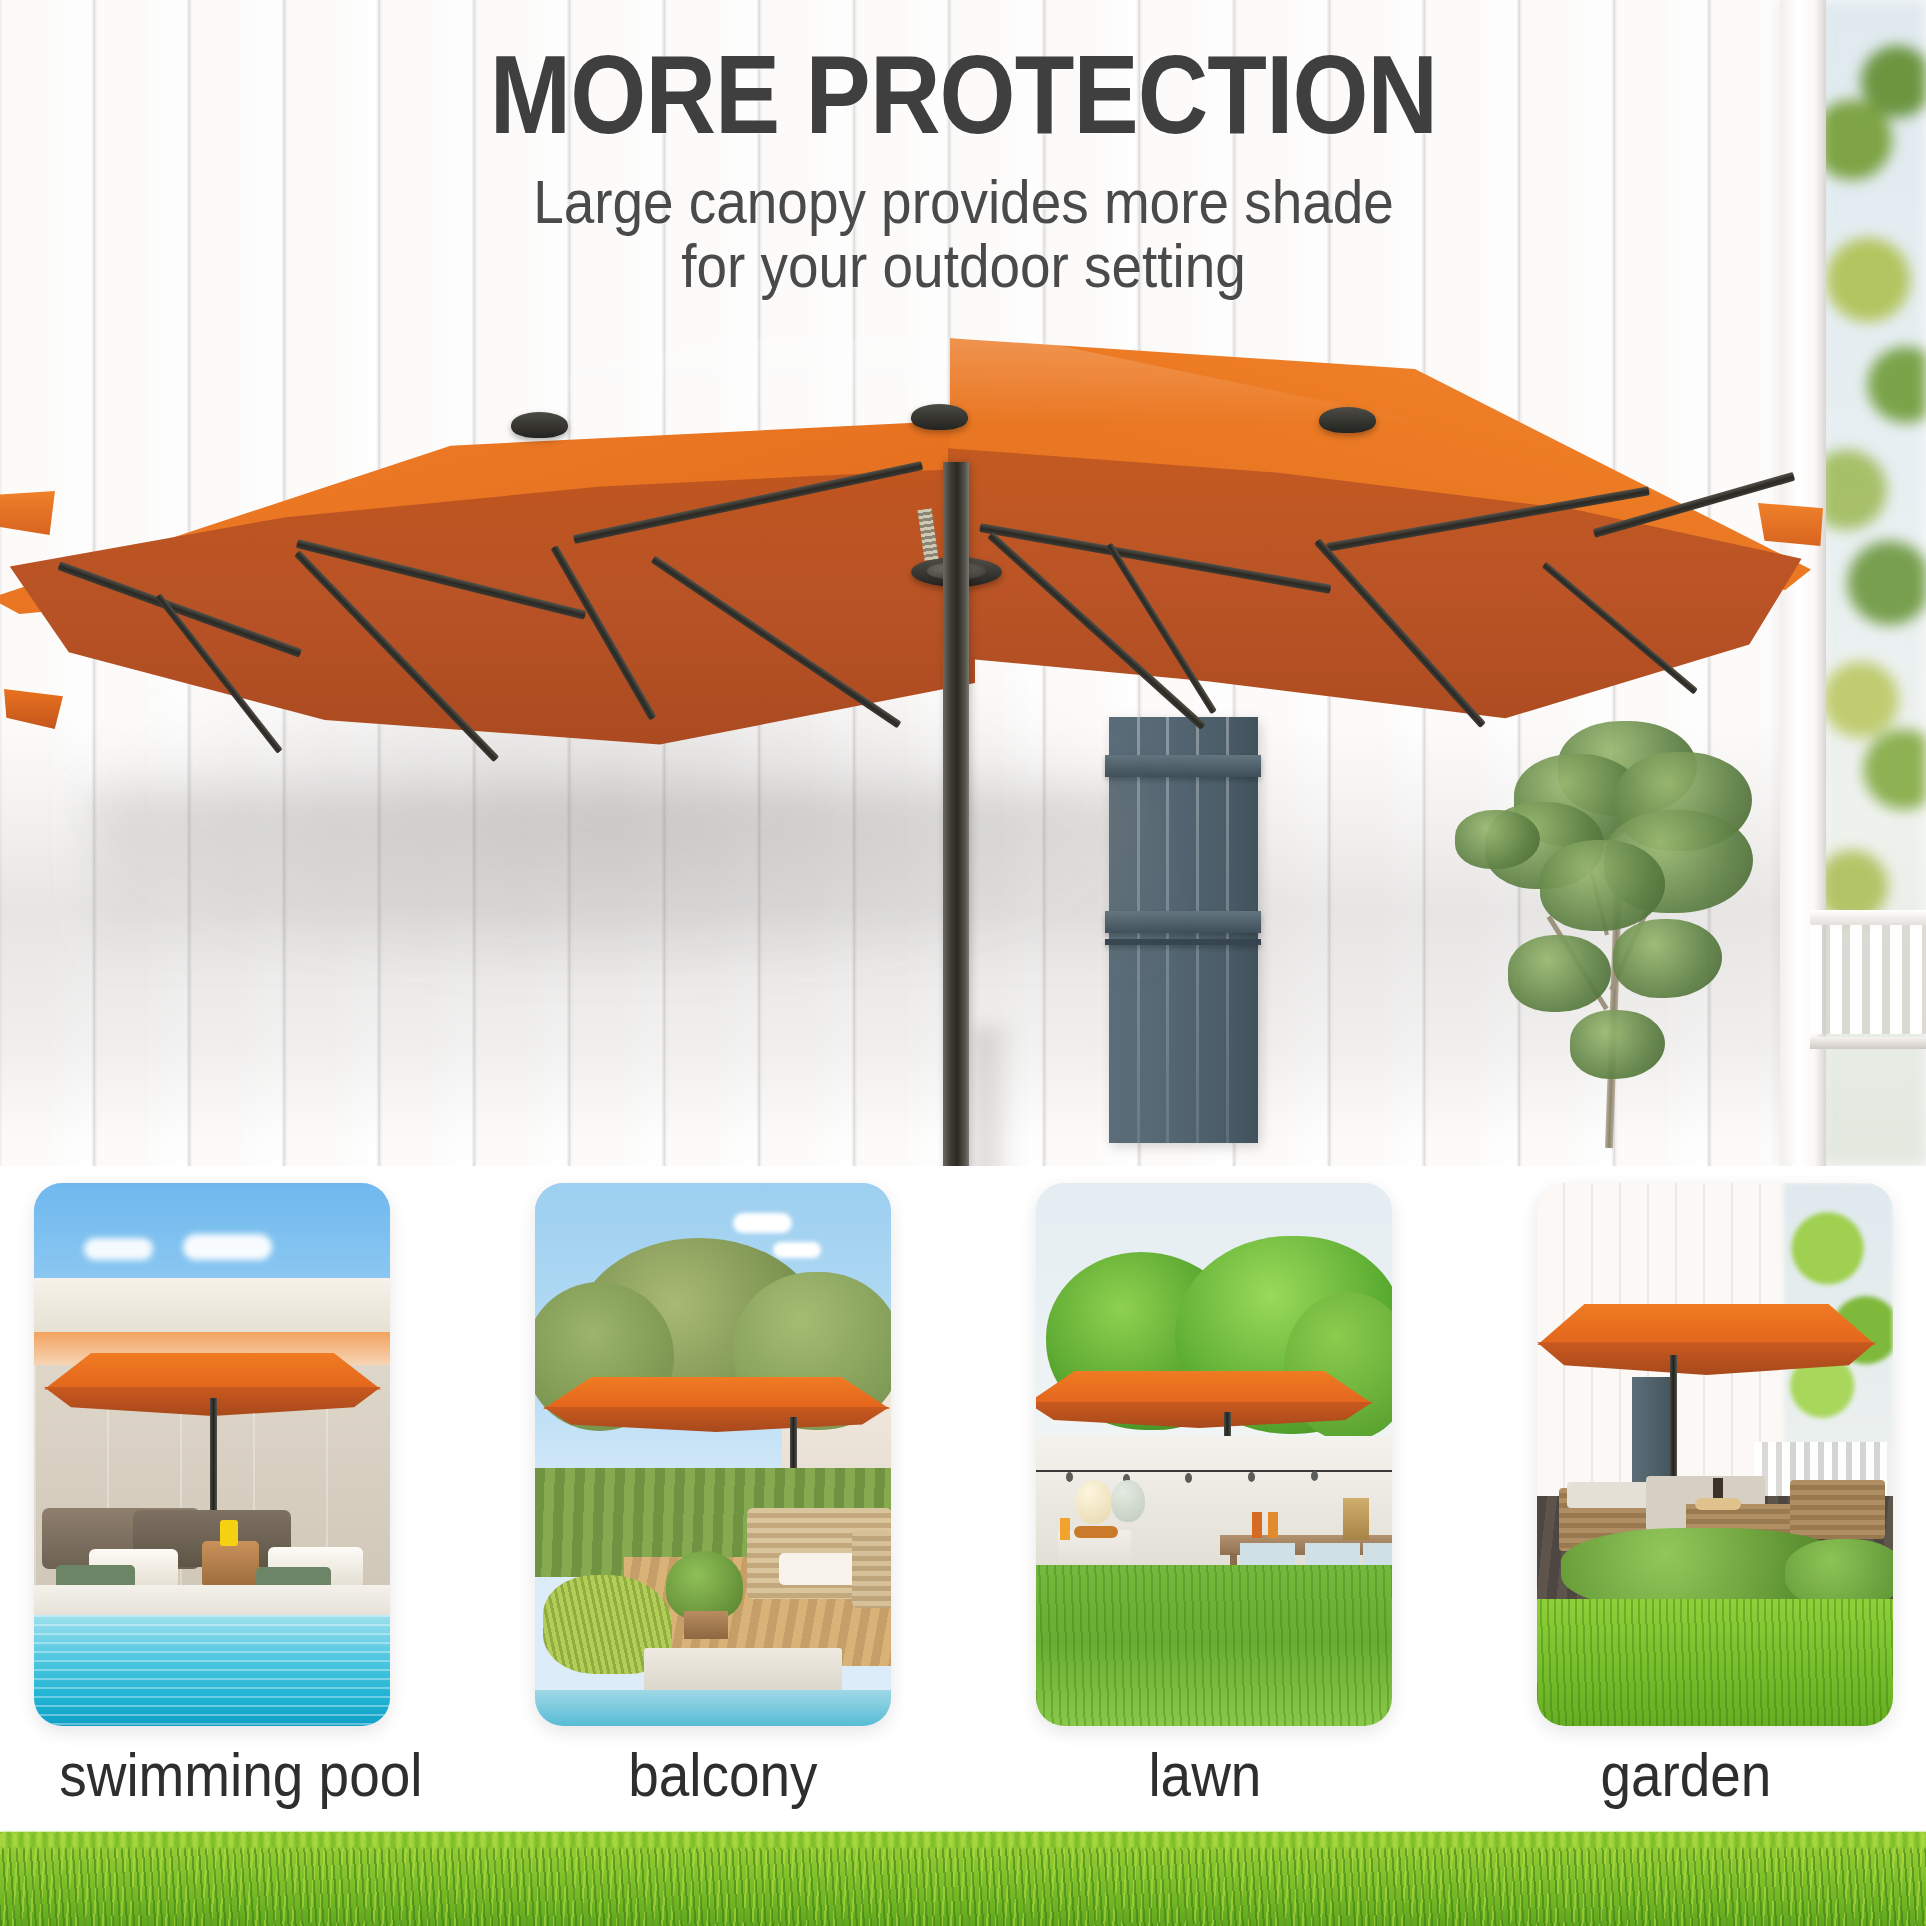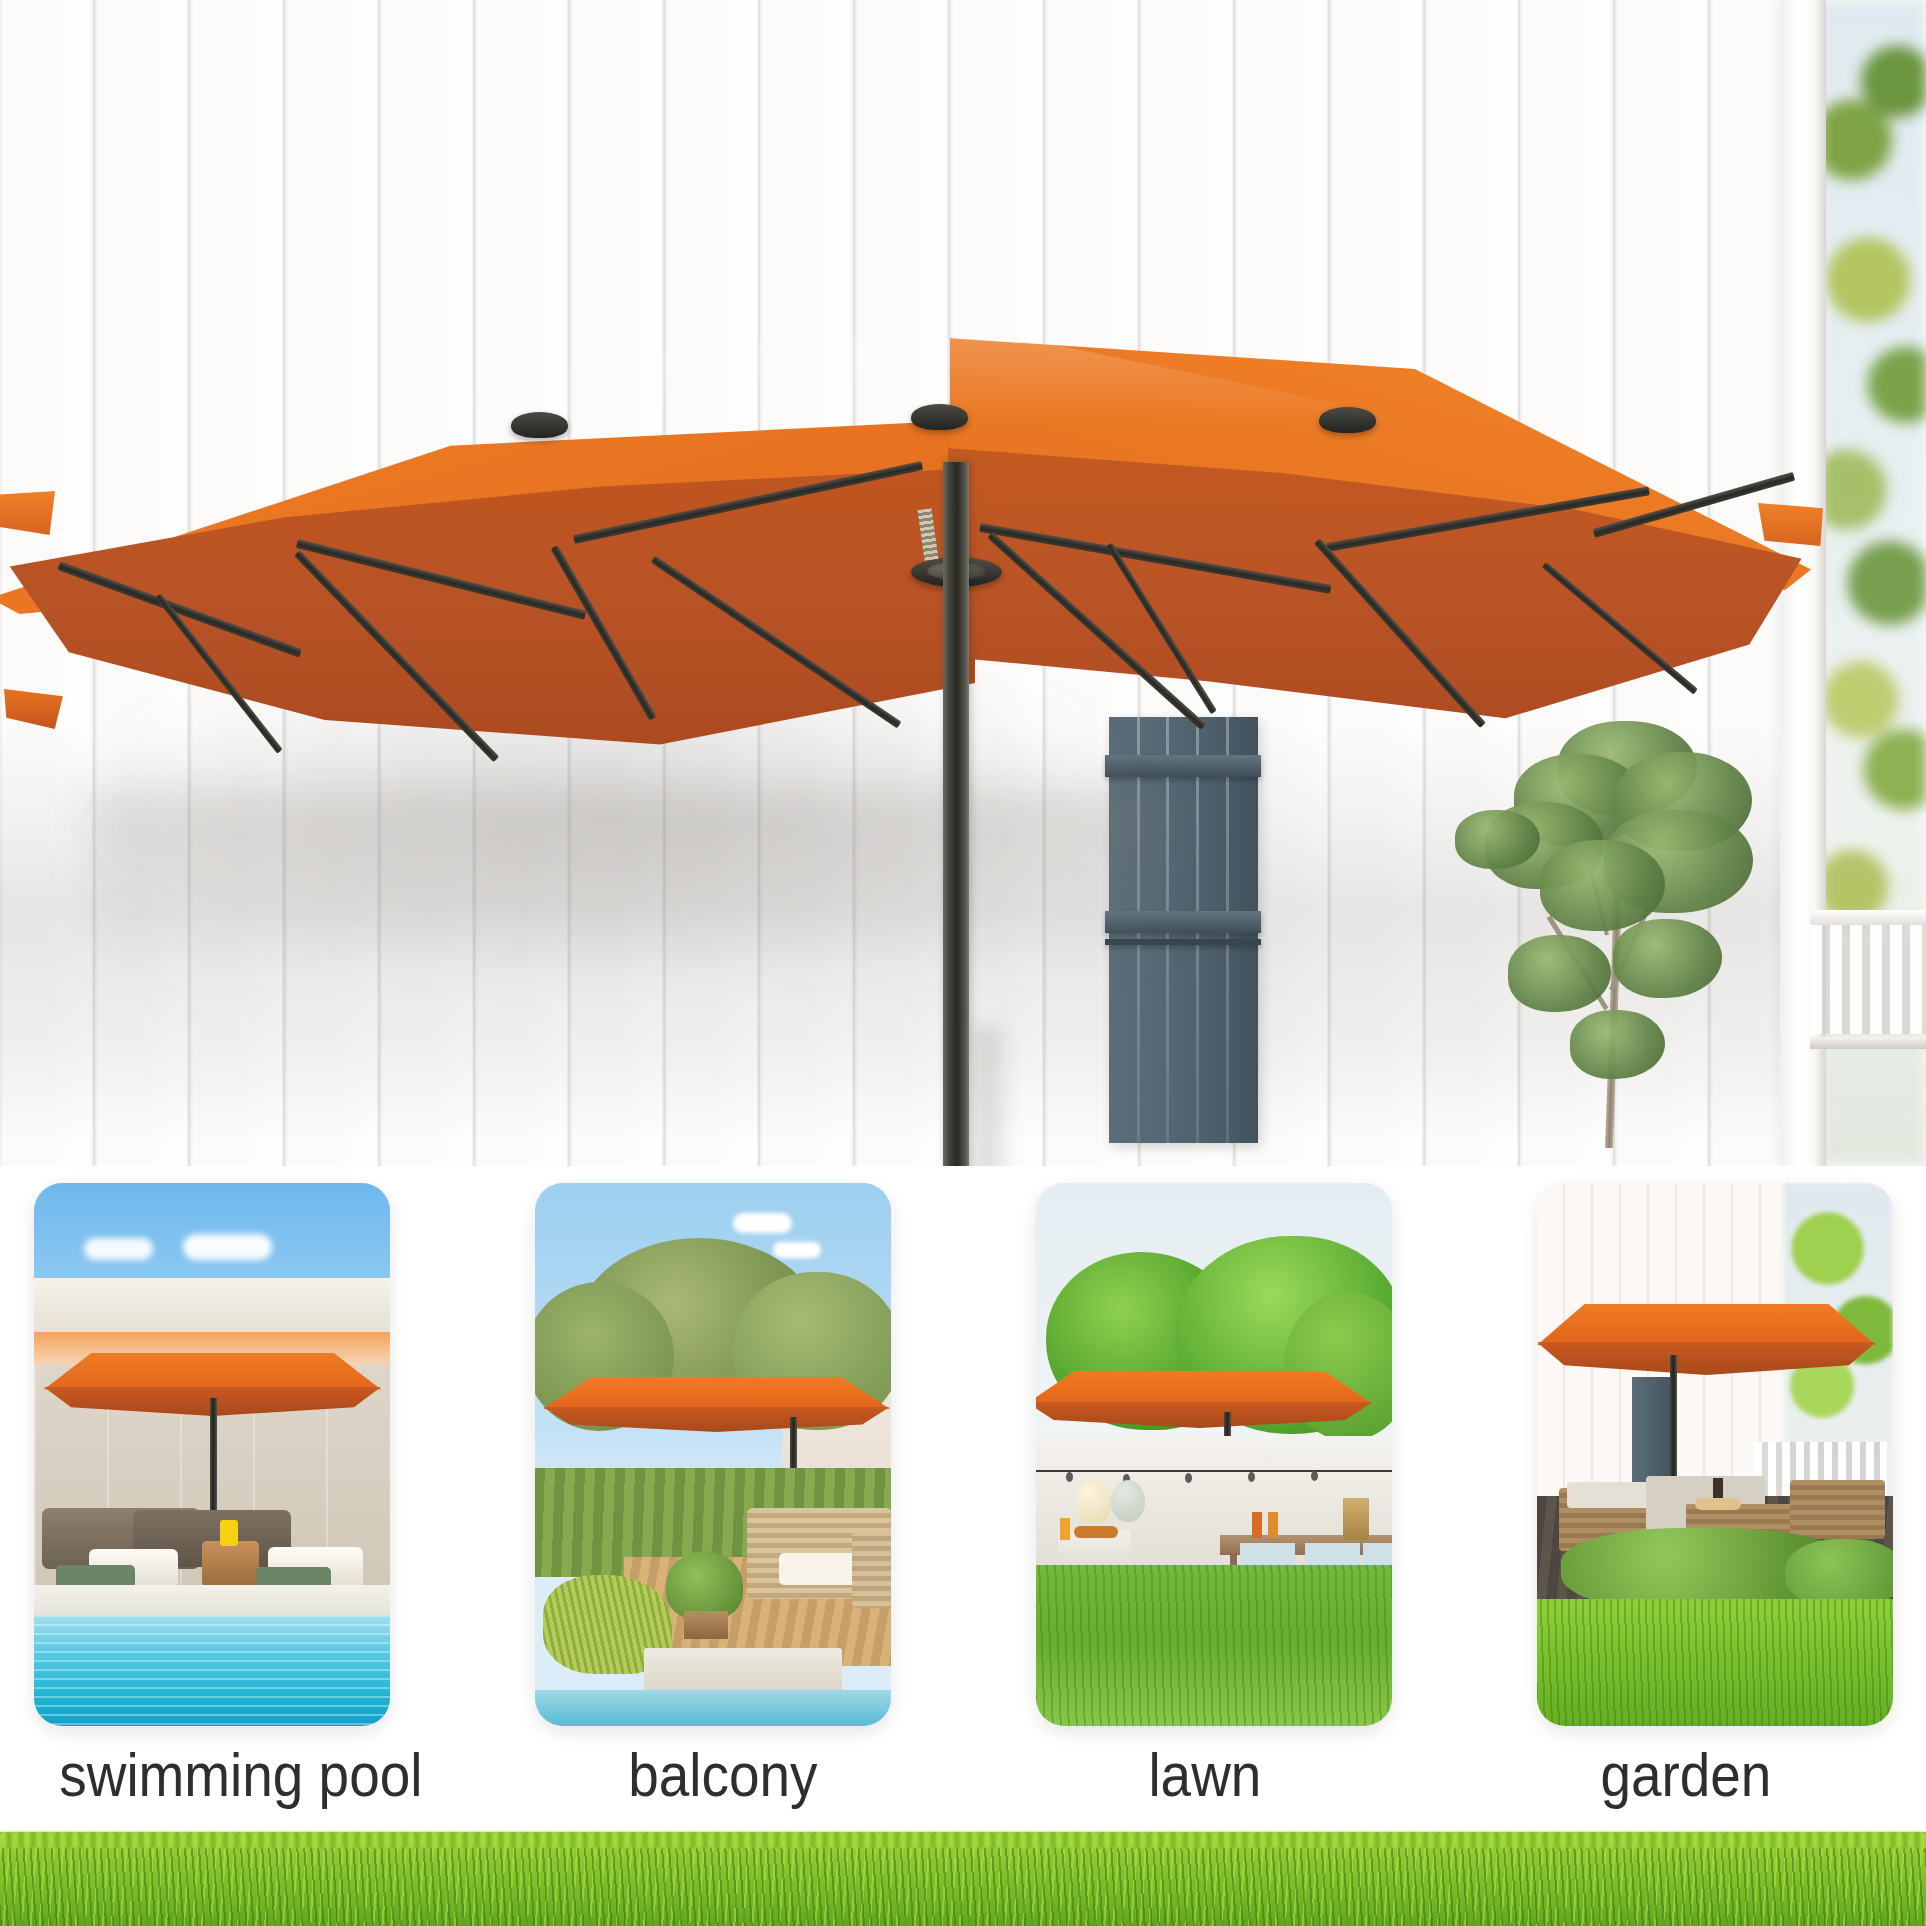--- a/index.html
+++ b/index.html
@@ -320,20 +320,25 @@
 
     <div style="position:absolute;left:921px;top:196px;width:14px;height:51px;
                 background:repeating-linear-gradient(to bottom, #cfc9b2 0 3px, #8a8576 3px 6px);
                 transform:rotate(-8deg);"></div>
 
     <div class="pole"></div>
     <div class="pole-shadow"></div>
 
   </div>
 
+  <div class="headline-wrap">
+    <div class="headline">MORE PROTECTION</div>
+    <div class="subhead">Large canopy provides more shade</div>
+    <div class="subhead" style="margin-top:-4px">for your outdoor setting</div>
+  </div>
 </div>
 
 <div class="cards">
 
   <div class="card">
     <div class="sky" style="background:linear-gradient(to bottom,#6fb8ee 0%,#9ed2f4 30%,#cbe7f8 48%);"></div>
     <div style="position:absolute;left:50px;top:55px;width:69px;height:22px;border-radius:14px;background:rgba(255,255,255,0.92);filter:blur(3px)"></div>
     <div style="position:absolute;left:149px;top:51px;width:89px;height:26px;border-radius:16px;background:rgba(255,255,255,0.95);filter:blur(3px)"></div>
     <div style="position:absolute;left:0;top:95px;width:100%;height:59px;background:linear-gradient(to bottom,#f6f2e9,#e5dfd2)"></div>
     <div style="position:absolute;left:0;top:149px;width:100%;height:36px;background:linear-gradient(to bottom,#f3a35e,#f6d9bd)"></div>

